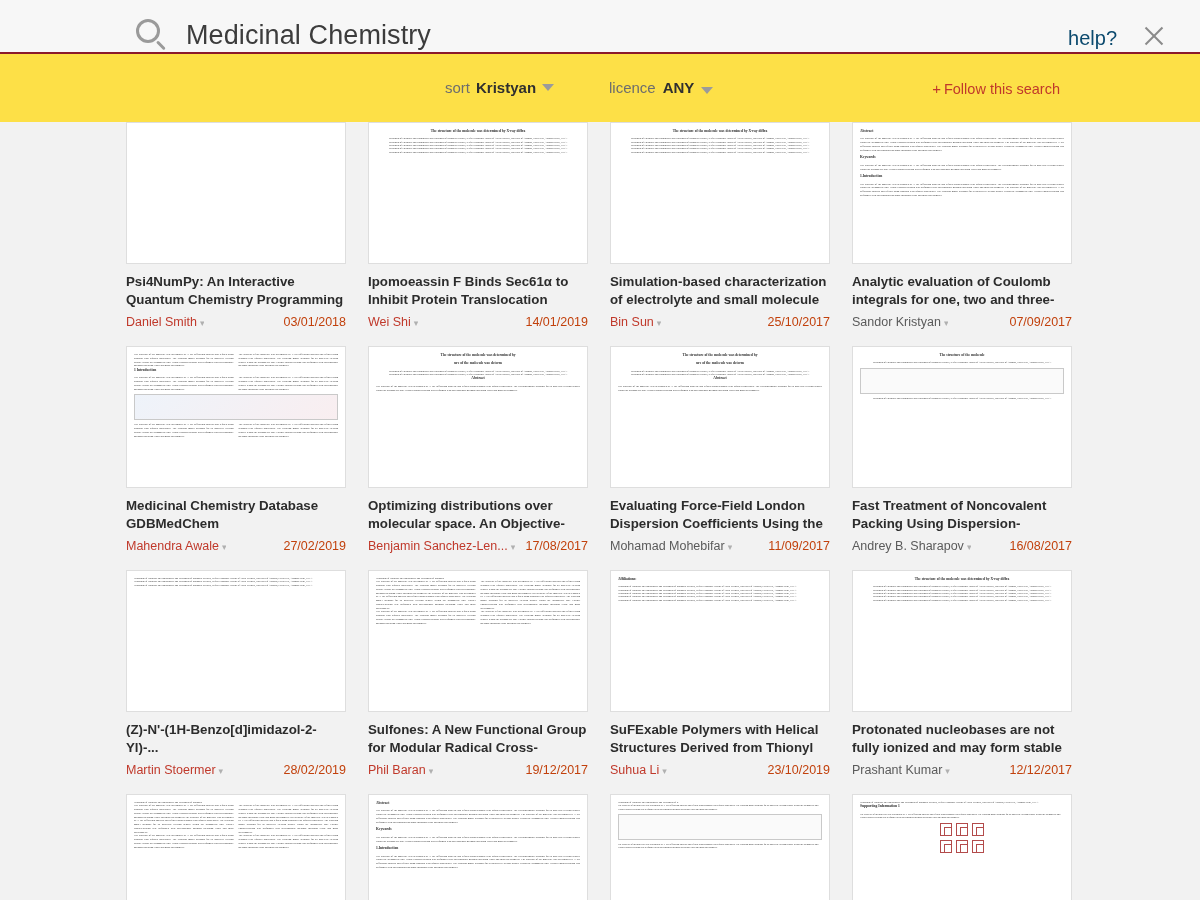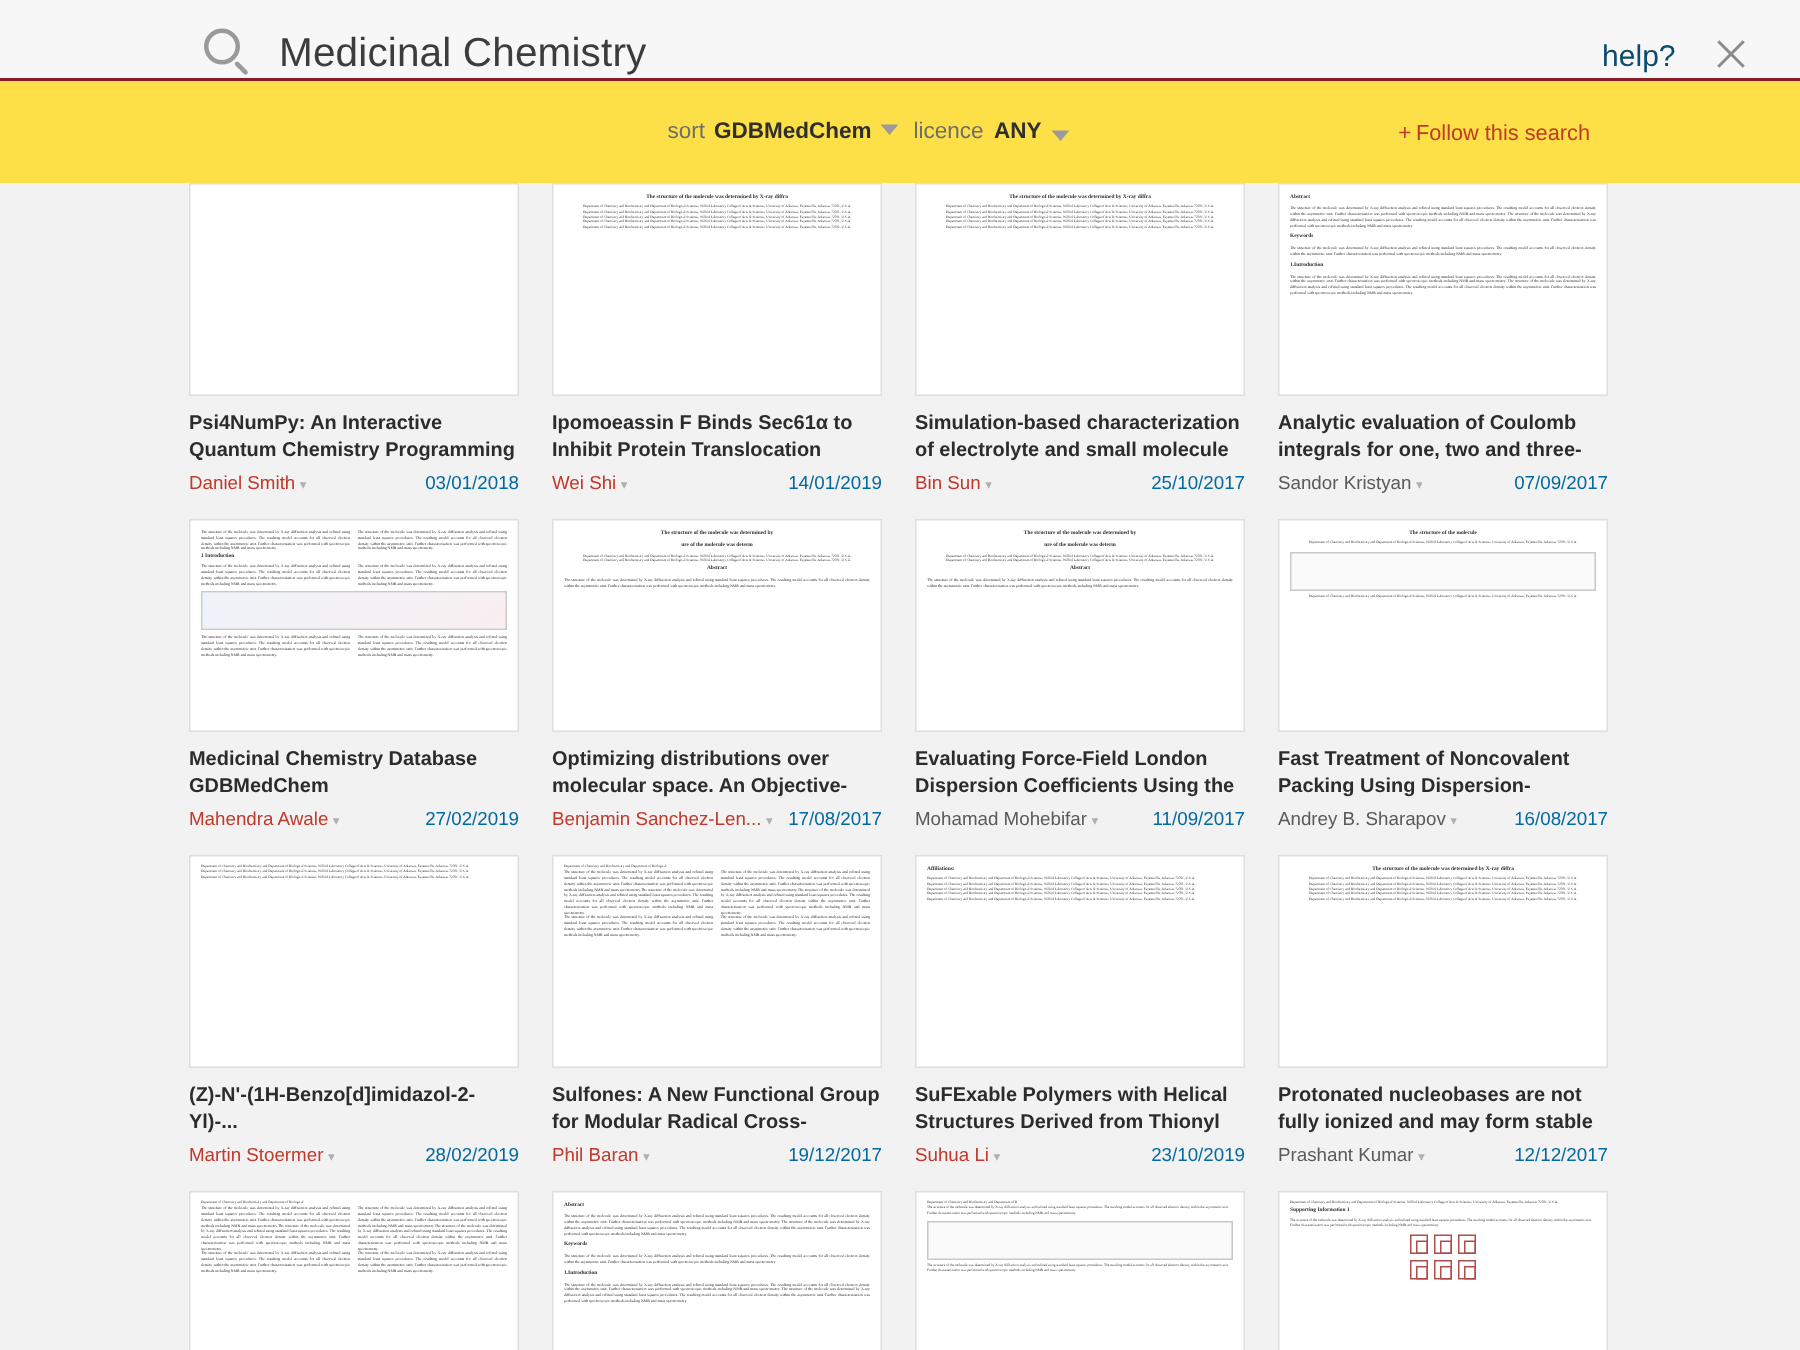--- a/index.html
+++ b/index.html
@@ -231,21 +231,21 @@
     max-width: 150px;
   }
   .author.plain { color: #5a5a5a; }
   .author .chev {
     display: inline-block;
     margin-left: 3px;
     font-size: 9px;
     color: #b0b0b0;
   }
   .date {
-    color: #0369a1;
+    color: #c2410c;
     white-space: nowrap;
   }
 </style>
 </head>
 <body>
 
 <div class="header">
   <div class="search-icon">
     <div class="ring"></div>
     <div class="handle"></div>
@@ -254,21 +254,21 @@
   <a class="help-link" href="#">help?</a>
   <div class="close-btn">
     <span></span>
       <span></span>
   </div>
 </div>
 
 <div class="toolbar">
   <div class="sort-group">
     <span class="lbl">sort</span>
-    <span class="val">GDBMedChem</span>
+    <span class="val">Kristyan</span>
     <span class="caret"></span>
   </div>
   <div class="licence-group">
     <span class="lbl">licence</span>
     <span class="val">ANY</span>
     <span class="caret"></span>
   </div>
   <div class="follow-search">
     <span class="plus">+</span><span>Follow this search</span>
   </div>

